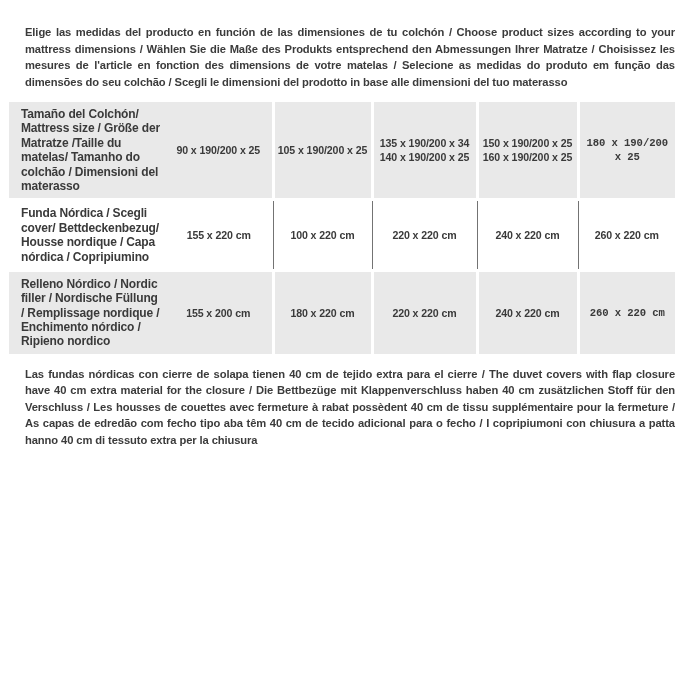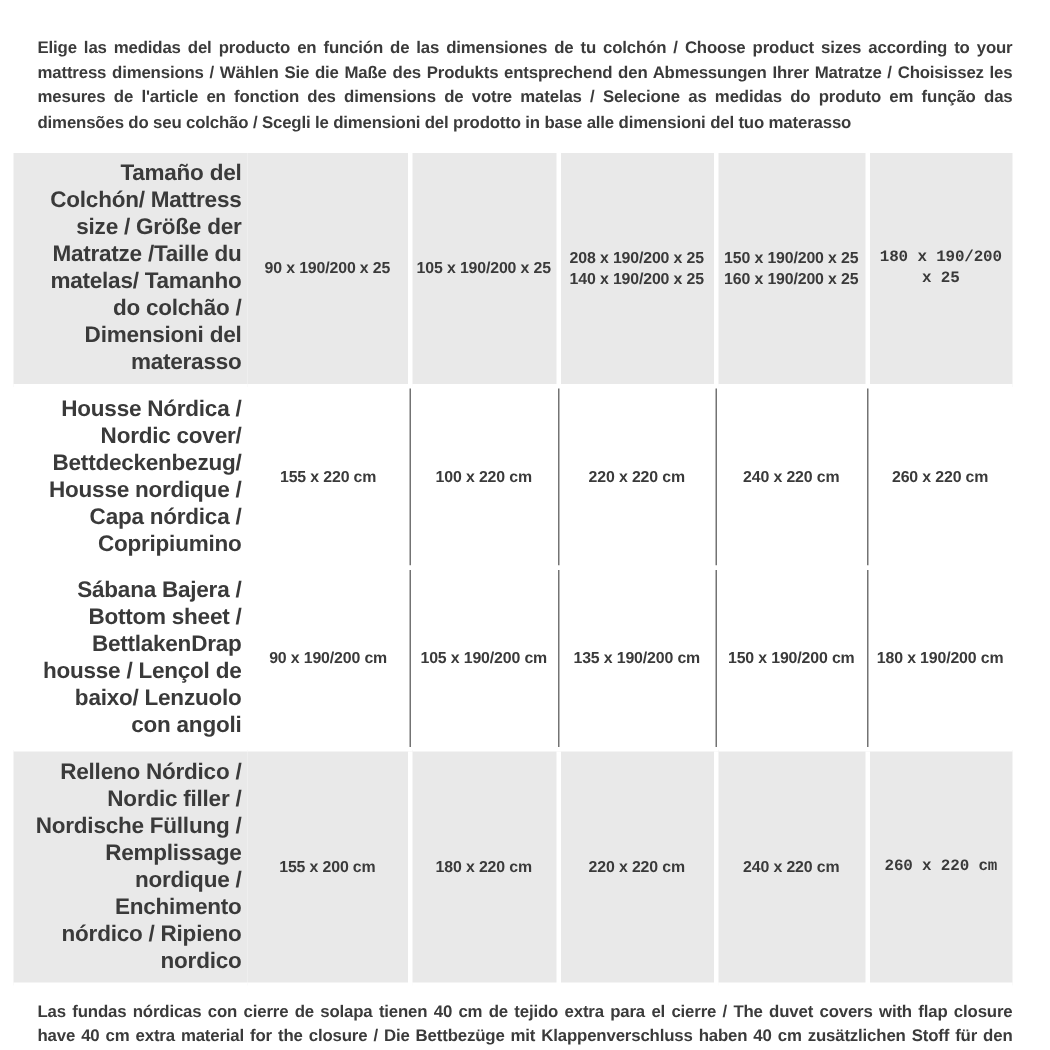--- a/index.html
+++ b/index.html
@@ -38,24 +38,24 @@
   table.size-table td {
     border-bottom: 3px solid #ffffff;
     vertical-align: middle;
     height: 57px;
     box-sizing: border-box;
     color: #3a3a3a;
   }
   tr.g td { background: #e9e9e9; }
   tr.w td { background: #ffffff; }
   td.lbl {
-    font-size: 15px;
+    font-size: 12px;
     font-weight: bold;
     line-height: 1.2;
-    text-align: right;
+    text-align: left;
     padding: 5px 4px 5px 12px;
     letter-spacing: -0.15px;
   }
   td.val {
     font-size: 10.6px;
     font-weight: bold;
     text-align: center;
     padding: 4px 3px;
     white-space: pre-line;
     line-height: 1.35;
@@ -90,41 +90,33 @@
           <col style="width:99px">
           <col style="width:105px">
           <col style="width:101px">
           <col style="width:97px">
       </colgroup>
       <tbody>
         <tr class="g">
           <td class="lbl">Tamaño del Colchón/ Mattress size / Größe der Matratze /Taille du matelas/ Tamanho do colchão / Dimensioni del materasso</td>
           <td class="val">90 x 190/200 x 25</td>
           <td class="val">105 x 190/200 x 25</td>
-          <td class="val">208 x 190/200 x 25
+          <td class="val">135 x 190/200 x 34
 140 x 190/200 x 25</td>
           <td class="val">150 x 190/200 x 25
 160 x 190/200 x 25</td>
           <td class="val">180 x 190/200 x 25</td>
         </tr>
         <tr class="w">
-          <td class="lbl">Housse Nórdica / Nordic cover/ Bettdeckenbezug/ Housse nordique / Capa nórdica / Copripiumino</td>
+          <td class="lbl">Funda Nórdica / Scegli cover/ Bettdeckenbezug/ Housse nordique / Capa nórdica / Copripiumino</td>
           <td class="val">155 x 220 cm</td>
           <td class="val">100 x 220 cm</td>
           <td class="val">220 x 220 cm</td>
           <td class="val">240 x 220 cm</td>
           <td class="val">260 x 220 cm</td>
-        </tr>
-        <tr class="w">
-          <td class="lbl">Sábana Bajera / Bottom sheet / BettlakenDrap housse / Lençol de baixo/ Lenzuolo con angoli</td>
-          <td class="val">90 x 190/200 cm</td>
-          <td class="val">105 x 190/200 cm</td>
-          <td class="val">135 x 190/200 cm</td>
-          <td class="val">150 x 190/200 cm</td>
-          <td class="val">180 x 190/200 cm</td>
         </tr>
         <tr class="g">
           <td class="lbl">Relleno Nórdico / Nordic filler / Nordische Füllung / Remplissage nordique / Enchimento nórdico / Ripieno nordico</td>
           <td class="val">155 x 200 cm</td>
           <td class="val">180 x 220 cm</td>
           <td class="val">220 x 220 cm</td>
           <td class="val">240 x 220 cm</td>
           <td class="val">260 x 220 cm</td>
         </tr>
       </tbody>

